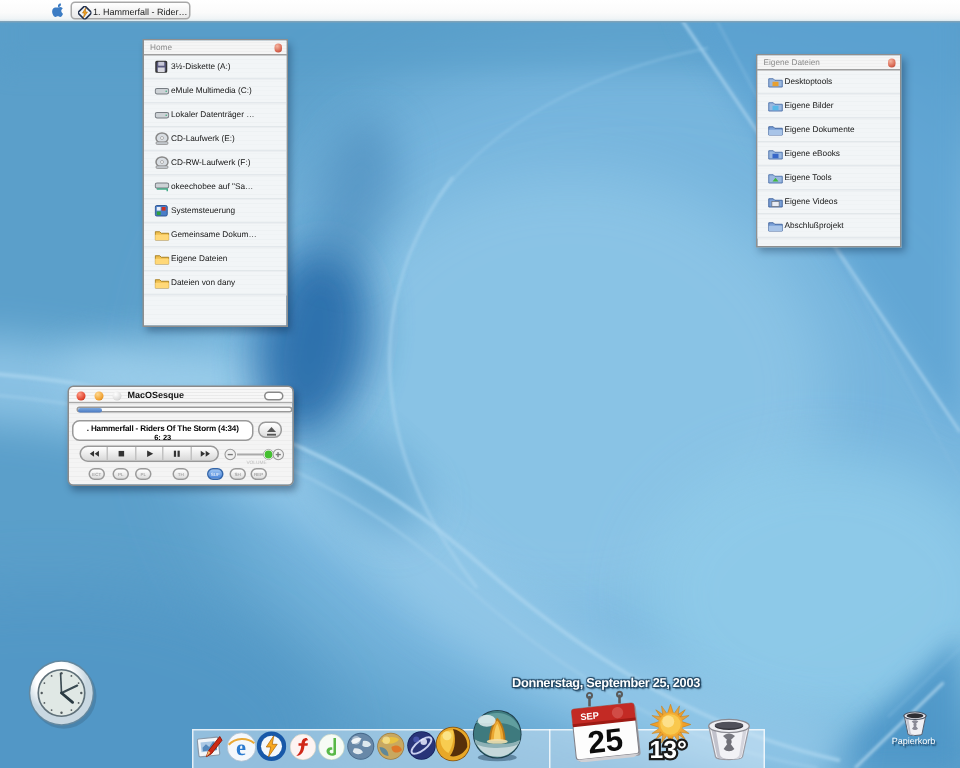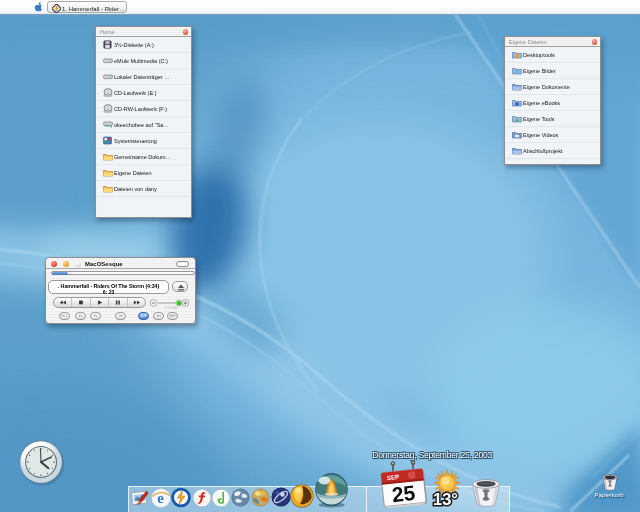--- a/index.html
+++ b/index.html
@@ -69,22 +69,22 @@
 #vol { position:absolute; left:103px; top:39px; width:46px; height:13px; }
 #smallbtns { position:absolute; left:0; top:54px; width:151px; height:10px; }
 .sbtn { position:absolute; width:11px; height:8px; border:1px solid #999; border-radius:4px;
   background:linear-gradient(#fff,#ddd); font-size:3px; color:#888; text-align:center; line-height:7px; }
 .sbtn.blue { background:linear-gradient(#9cc4f4,#4a84d8); color:#fff; border-color:#3366aa; }
 
 
 #clock { position:absolute; left:18px; top:439px; }
 
 
-#datetext { position:absolute; left:292px; top:450px; width:200px; text-align:right;
-  font-size:8.5px; font-weight:normal; color:#fff; letter-spacing:-0.2px;
+#datetext { position:absolute; left:304px; top:450px; width:200px; text-align:center;
+  font-size:8.5px; font-weight:bold; color:#fff; letter-spacing:-0.2px;
   text-shadow:0.8px 0.8px 0.6px #1f4460, -0.6px 0.8px 0.6px #1f4460, 0.8px -0.6px 0.6px #1f4460, -0.6px -0.6px 0.6px #1f4460, 1.2px 1.4px 1px rgba(10,35,60,.6); }
 
 
 #dockstrip { position:absolute; left:128px; top:486px; width:382px; height:26px;
   background:rgba(225,238,248,.45); border:1px solid rgba(255,255,255,.75); border-bottom:none; }
 #docksep { position:absolute; left:366px; top:486px; width:1px; height:26px; background:rgba(255,255,255,.8); }
 .dicon { position:absolute; }
 
 
 #pk { position:absolute; left:596px; top:473px; width:28px; text-align:center; }

